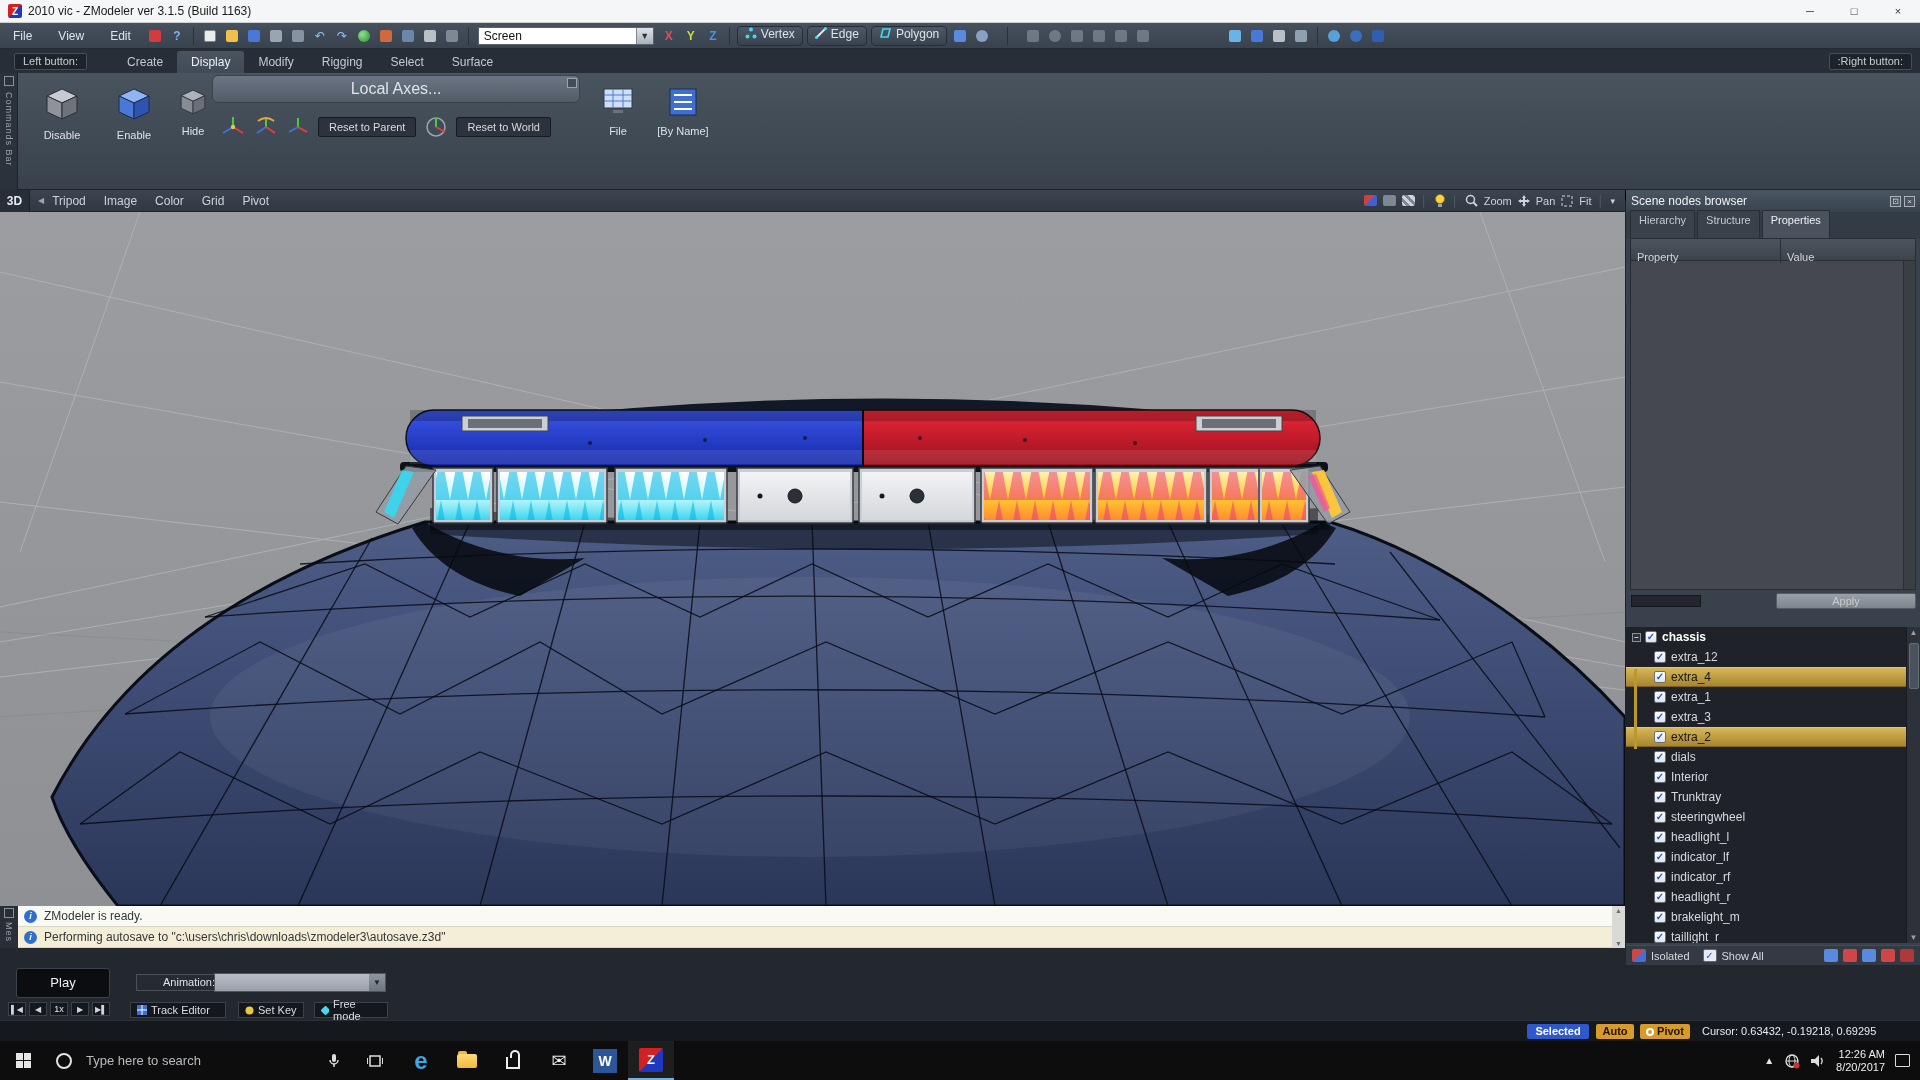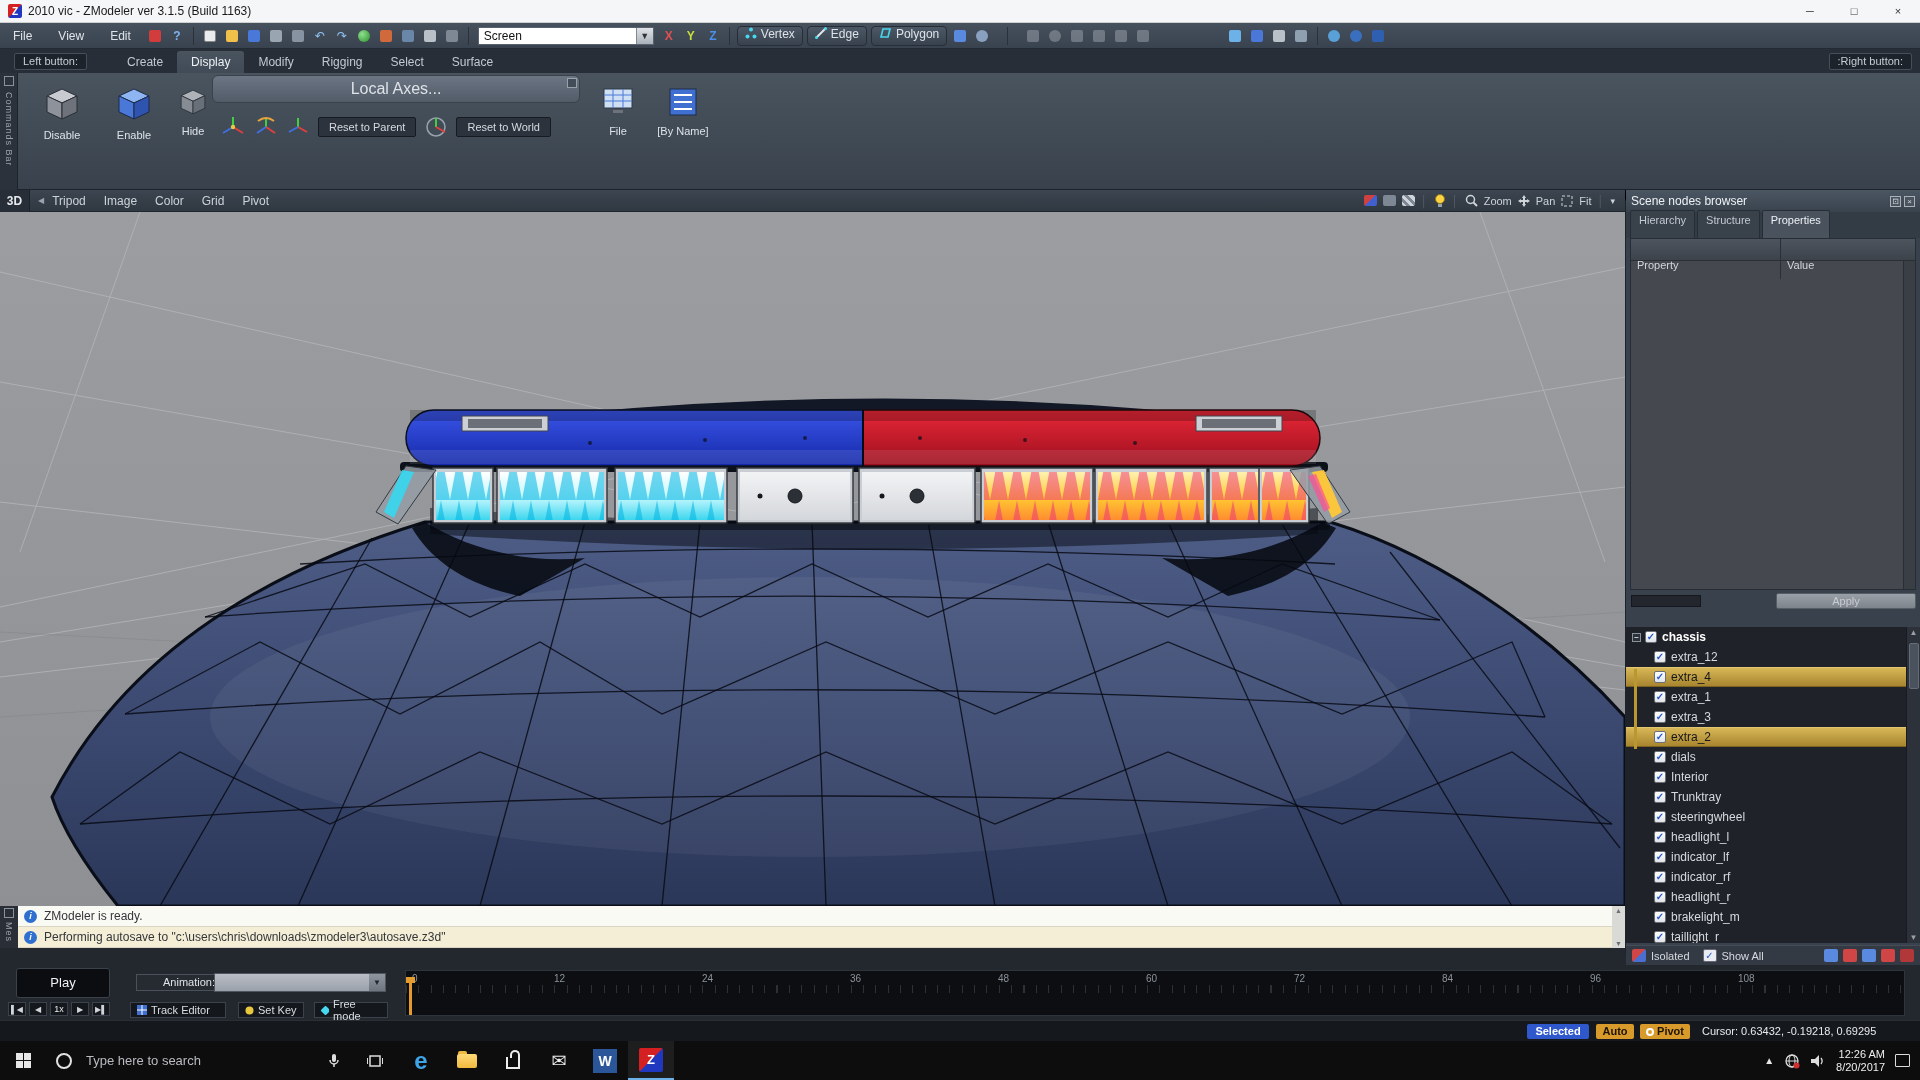--- a/index.html
+++ b/index.html
@@ -71,21 +71,21 @@
   
   .rp { top:190px; left:1625px; width:295px; height:775px; background:#39424c; border-left:1px solid #1d232a; z-index:5;border-radius:14px; }
   .rph { height:22px; background:linear-gradient(#4a5662,#39434e); display:flex; align-items:center; padding:0 5px; }
   .rph .t { color:#eef1f5; font-size:12px; flex:1; }
   .rpico { width:11px; height:11px; margin-left:3px; border:1px solid #aab1ba; background:#4a545f; color:#d5dade; font-size:8px; display:flex; align-items:center; justify-content:center; }
   .rptabs { height:26px; display:flex; align-items:flex-end; padding-left:4px; gap:2px; background:#333b45; }
   .rptab { padding:3px 8px 12px; font-size:11px; color:#c3c9d1; background:#39414b; border:1px solid #262d35; border-bottom:none; border-radius:2px 2px 0 0; }
   .rptab.active { background:#4a525e; color:#eef1f5; }
   .gridwrap { position:absolute; top:48px; left:4px; right:4px; height:352px; border:1px solid #262d35; background:#45484e; }
   .gridhdr { height:22px; display:flex; background:linear-gradient(#4d545d,#3d434b); border-bottom:1px solid #2a2f36; }
-  .ghc { font-size:11px; color:#d2d6db; padding:20px 6px; border-right:1px solid #2a2f36; }
+  .ghc { font-size:11px; color:#d2d6db; padding:12px 6px; border-right:1px solid #2a2f36; }
   .gsb { position:absolute; right:0; top:22px; bottom:0; width:12px; background:#3a3f46; border-left:1px solid #2a2f36; }
   .applyrow { position:absolute; top:402px; left:5px; right:4px; height:18px; display:flex; align-items:center; }
   .progbar { width:70px; height:12px; background:#23272d; border:1px solid #14171c; }
   .applybtn { margin-left:auto; width:140px; height:16px; background:linear-gradient(#9aa0a8,#7e848c); border:1px solid #565c64; color:#c9cdd2; font-size:11px; text-align:center; line-height:14px; border-radius:2px; }
   .tree { position:absolute; top:437px; left:0; right:0; height:316px; background:#1f2329; overflow:hidden; }
   .trow { height:20px; display:flex; align-items:center; color:#d6dade; font-size:12px; padding-left:6px; position:relative; }
   .trow.child { padding-left:28px; }
   .trow.root { color:#fff; font-weight:bold; }
   .trow.hl { background:linear-gradient(#d7b757,#a8852f); color:#14161a; border-top:1px solid #e3c770; border-bottom:1px solid #7e6320; }
   .expander { width:9px; height:9px; border:1px solid #8a919a; background:#2c323a; color:#d5dade; font-size:8px; line-height:7px; text-align:center; margin-right:4px; }
@@ -611,34 +611,20 @@
         <circle cx="4.5" cy="4.5" r="4" fill="#e8c83f"></circle>
       </svg>
     <span>Set Key</span>
   </div>
   <div class="tlbtn" style="left:314px;width:74px">
     <svg width="9" height="9">
         <rect x="1" y="1" width="7" height="7" fill="#45d8ef" transform="rotate(45 4.5 4.5)"></rect>
       </svg>
     <span>Free mode</span>
   </div>
-  <div class="ruler">
-    <div class="minorticks"></div>
-    <span class="tick" style="left:6px">0</span>
-    <span class="tick" style="left:148px">12</span>
-    <span class="tick" style="left:296px">24</span>
-    <span class="tick" style="left:444px">36</span>
-    <span class="tick" style="left:592px">48</span>
-    <span class="tick" style="left:740px">60</span>
-    <span class="tick" style="left:888px">72</span>
-    <span class="tick" style="left:1036px">84</span>
-    <span class="tick" style="left:1184px">96</span>
-    <span class="tick" style="left:1332px">108</span>
-    <div class="marker"></div>
-  </div>
 </div>
 
 <div class="abs rp">
   <div class="rph">
     <span class="t">Scene nodes browser</span>
     <span class="rpico">⊡</span>
     <span class="rpico">×</span>
   </div>
   <div class="rptabs">
     <div class="rptab">Hierarchy</div>

